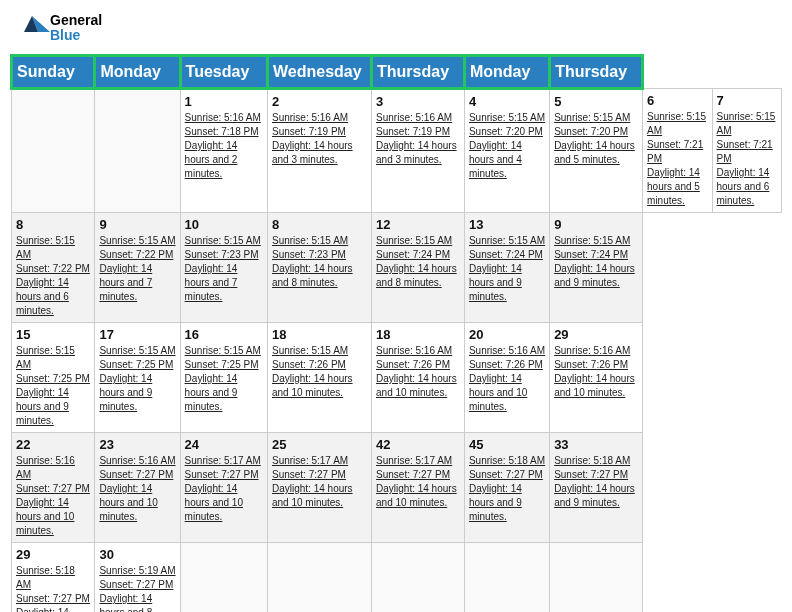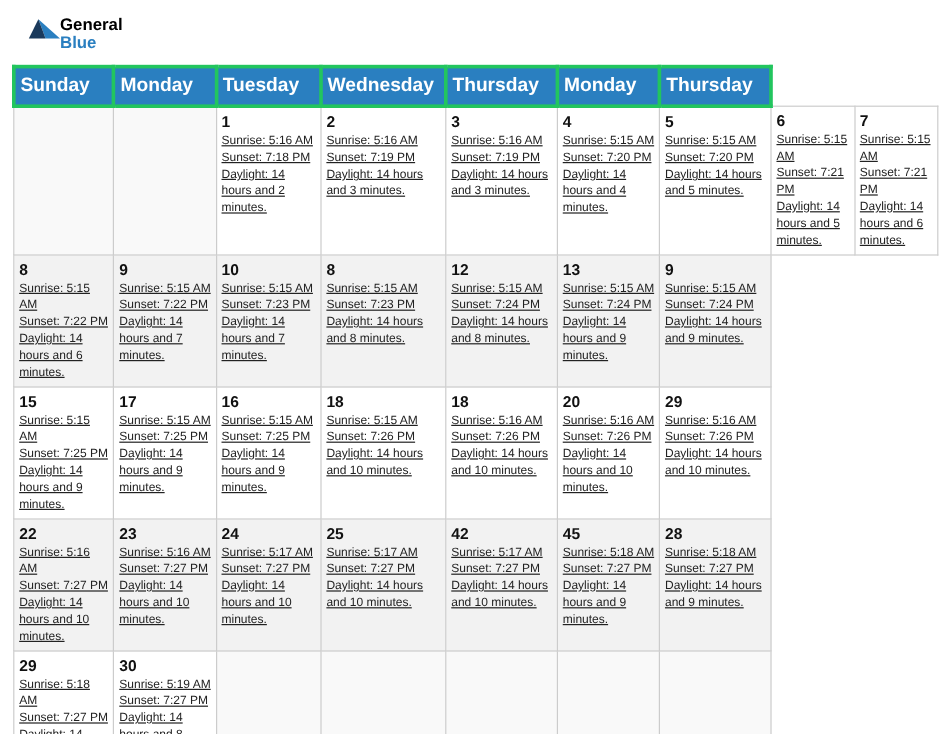--- a/index.html
+++ b/index.html
@@ -225,21 +225,21 @@
         </td>
         <td>
           <span class="day-number">42</span>
           <div class="cell-text">Sunrise: 5:17 AM<br>Sunset: 7:27 PM<br>Daylight: 14 hours and 10 minutes.</div>
         </td>
         <td>
           <span class="day-number">45</span>
           <div class="cell-text">Sunrise: 5:18 AM<br>Sunset: 7:27 PM<br>Daylight: 14 hours and 9 minutes.</div>
         </td>
         <td>
-          <span class="day-number">28</span>
+          <span class="day-number">33</span>
           <div class="cell-text">Sunrise: 5:18 AM<br>Sunset: 7:27 PM<br>Daylight: 14 hours and 9 minutes.</div>
         </td>
       </tr>
       <tr>
         <td>
           <span class="day-number">29</span>
           <div class="cell-text">Sunrise: 5:18 AM<br>Sunset: 7:27 PM<br>Daylight: 14 hours and 9 minutes.</div>
         </td>
         <td>
           <span class="day-number">30</span>

